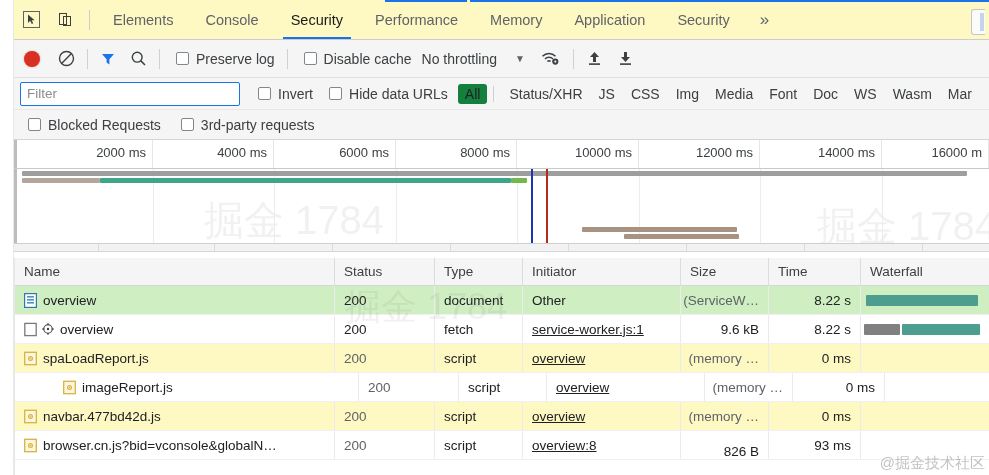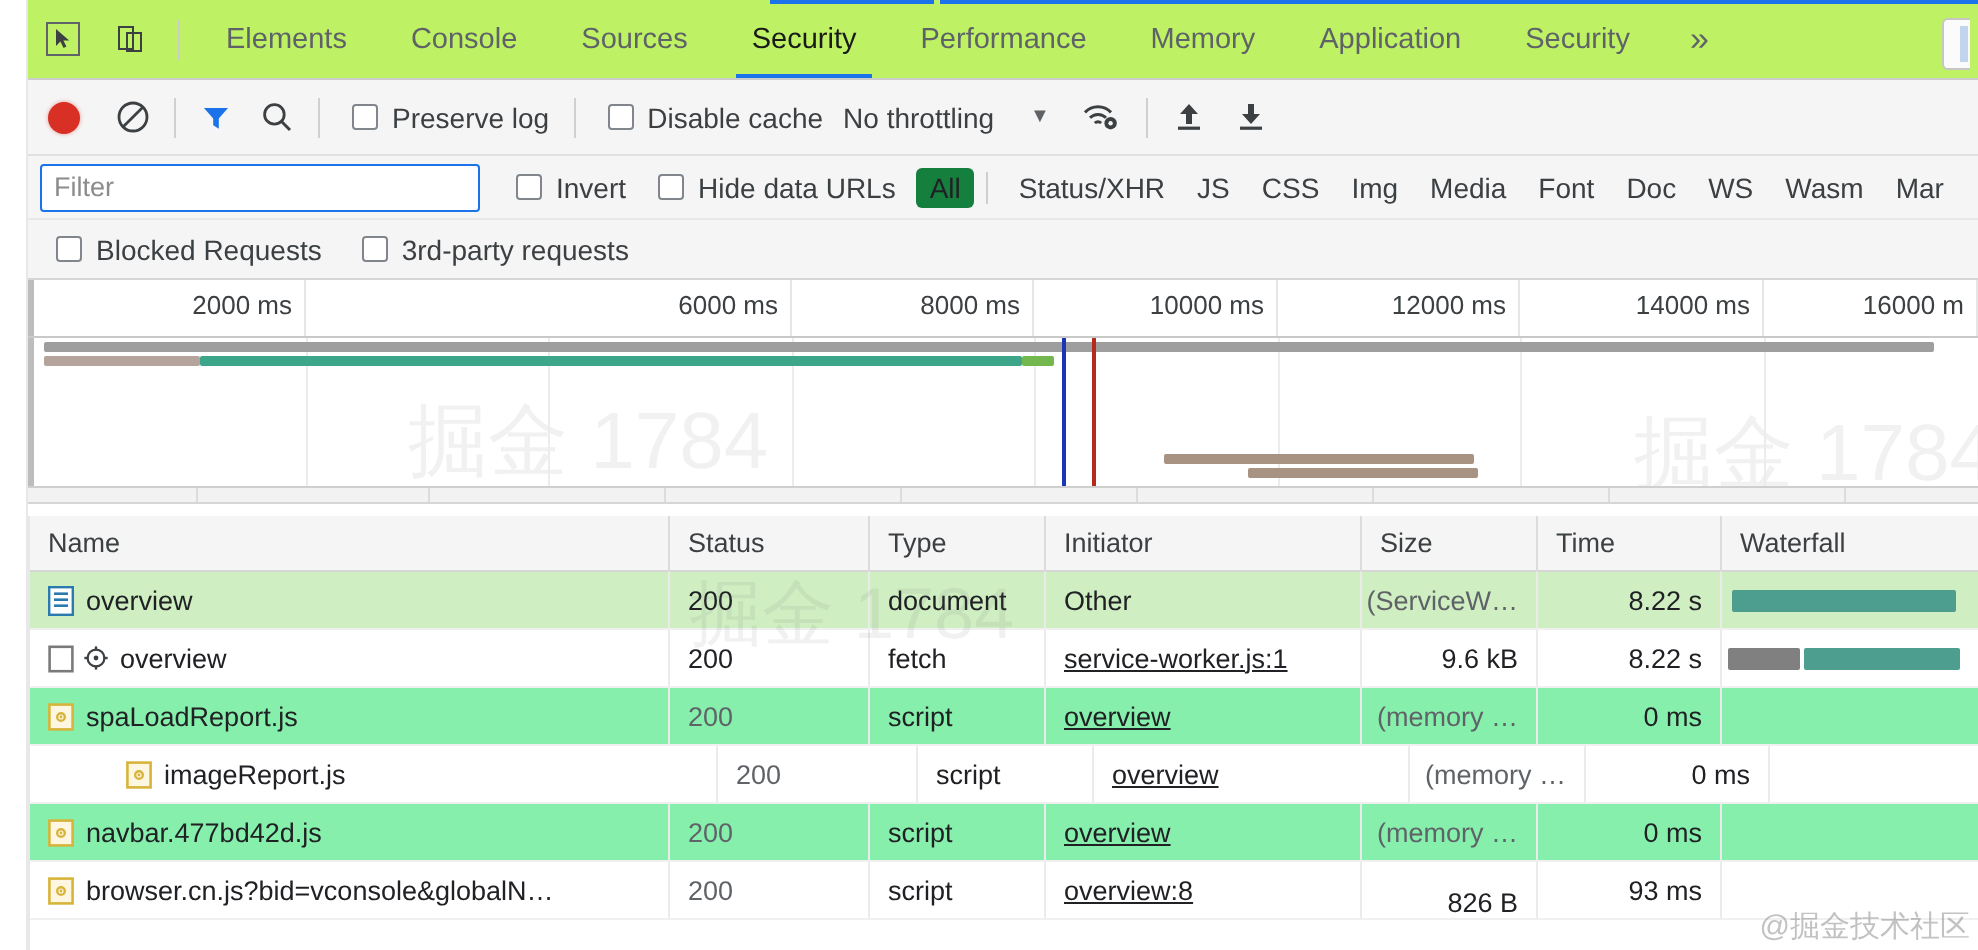--- a/index.html
+++ b/index.html
@@ -24,21 +24,21 @@
     width: 14px; height: 475px;
     background: #ffffff;
     border-right: 1px solid #e8e8e8;
     z-index: 5;
   }
 
   
   .tabbar {
     position: relative;
     height: 40px;
-    background: #bef264;
+    background: #fef9c3;
     border-bottom: 1px solid #cdcdcd;
     display: flex;
     align-items: stretch;
     padding-left: 14px;
   }
   .tb-iconbtn {
     width: 34px;
     display: flex; align-items: center; justify-content: center;
     cursor: pointer;
   }
@@ -220,21 +220,21 @@
     height: 28px; line-height: 28px;
     overflow: hidden; white-space: nowrap;
     flex: none; cursor: pointer;
   }
   .row {
     display: flex; height: 29px; align-items: stretch;
     border-bottom: 1px solid #f0f0f0;
     cursor: pointer;
   }
   .row.selected { background: #cfeec1; }
-  .row.alt { background: #86efac; }
+  .row.alt { background: #fef9c3; }
   .td {
     font-size: 13.5px; color: #202124;
     padding-left: 9px;
     display: flex; align-items: center;
     border-right: 1px solid #ebebeb;
     overflow: hidden; white-space: nowrap;
     flex: none;
   }
   .td.dim { color: #5f6368; }
   .td.num { justify-content: flex-end; padding-right: 9px; padding-left: 4px; }
@@ -279,23 +279,20 @@
         <rect x="6.5" y="5.5" width="7" height="9" fill="none" stroke="#3c4043"></rect>
       </svg>
     </div>
     <div class="tb-sep"></div>
 
     <div class="tab">
         <span>Elements</span>
       </div>
     <div class="tab">
         <span>Console</span>
-      </div>
-    <div class="tab">
-        <span>Sources</span>
       </div>
     <div class="tab active">
         <span>Security</span>
       </div>
     <div class="tab">
         <span>Performance</span>
       </div>
     <div class="tab">
         <span>Memory</span>
       </div>
@@ -417,20 +414,23 @@
       <span class="chkbox"></span>
       <span class="chk-label">3rd-party requests</span>
     </div>
   </div>
 
   <div class="overview">
     <div class="ov-handle"></div>
     <div class="ruler" id="ruler">
         <div class="tick" style="left: 0px; width: 139px;">
           <span>2000 ms</span>
+        </div>
+        <div class="tick" style="left: 139px; width: 121px;">
+          <span>4000 ms</span>
         </div>
         <div class="tick" style="left: 260px; width: 122px;">
           <span>6000 ms</span>
         </div>
         <div class="tick" style="left: 382px; width: 121px;">
           <span>8000 ms</span>
         </div>
         <div class="tick" style="left: 503px; width: 122px;">
           <span>10000 ms</span>
         </div>

